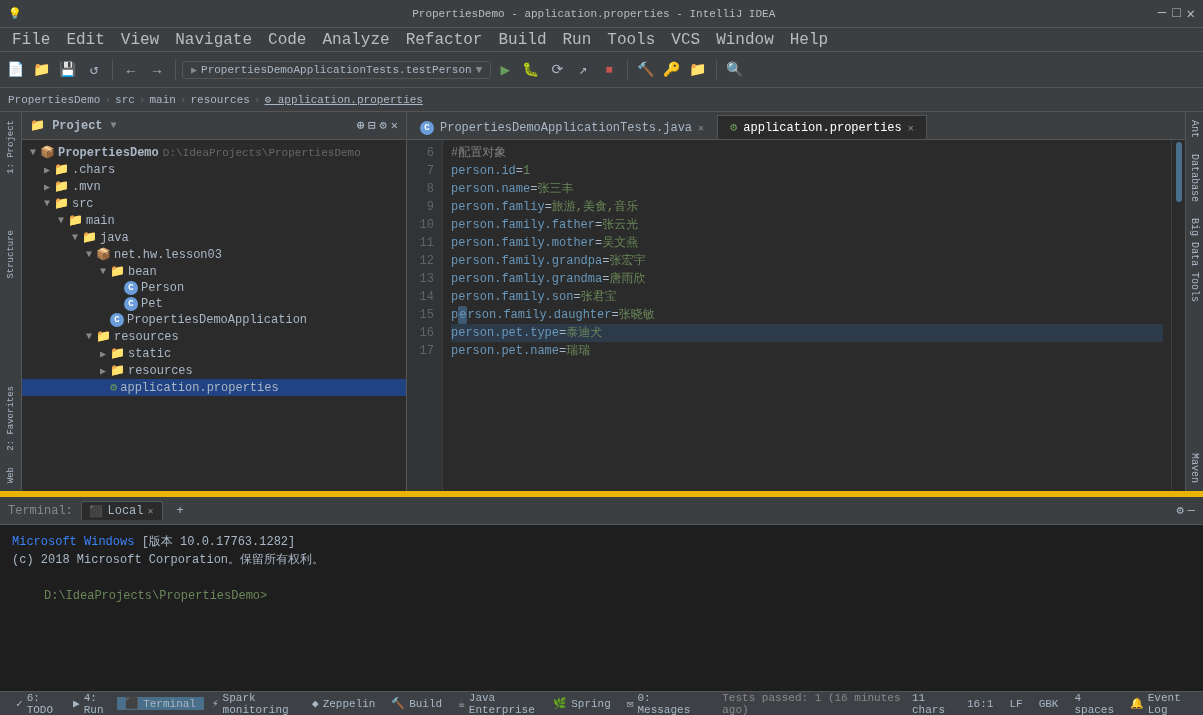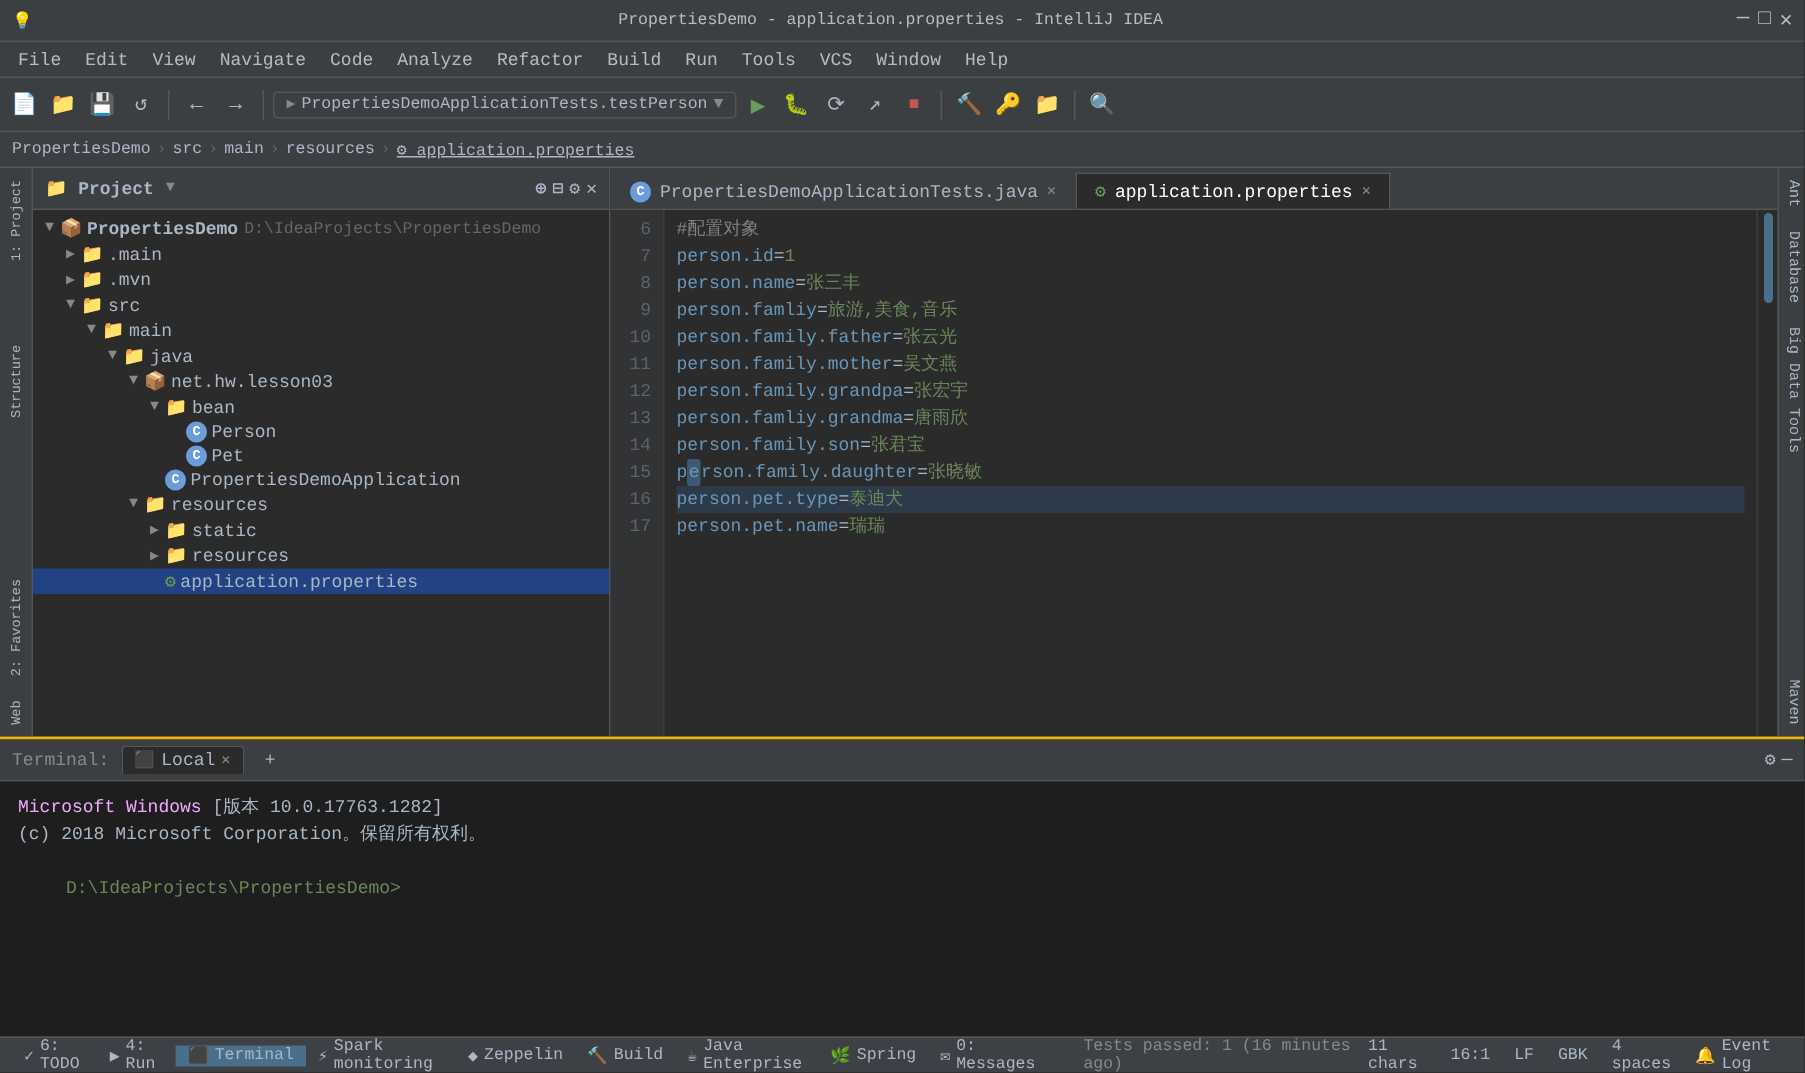--- a/index.html
+++ b/index.html
@@ -6,21 +6,21 @@
     body { font-family: 'Consolas', 'Courier New', monospace; font-size: 12px; background: #2b2b2b; color: #a9b7c6; height: 715px; width: 1203px; overflow: hidden; display: flex; flex-direction: column; }
 
     
     .title-bar { background: #3c3f41; height: 28px; display: flex; align-items: center; padding: 0 8px; font-size: 11px; color: #bbbbbb; border-bottom: 1px solid #555; flex-shrink: 0; }
     .title-bar-title { flex: 1; text-align: center; }
     .title-bar-controls { display: flex; gap: 6px; }
     .title-bar-controls span { font-size: 14px; cursor: pointer; }
 
     
     .menu-bar { background: #3c3f41; height: 24px; display: flex; align-items: center; padding: 0 4px; border-bottom: 1px solid #555; flex-shrink: 0; }
-    .menu-item { padding: 2px 8px; font-size: 12px; color: #bbbbbb; cursor: pointer; }
+    .menu-item { padding: 2px 8px; font-size: 16px; color: #bbbbbb; cursor: pointer; }
 
     
     .toolbar { background: #3c3f41; height: 36px; display: flex; align-items: center; padding: 0 4px; border-bottom: 1px solid #555; flex-shrink: 0; gap: 2px; }
     .toolbar-btn { width: 24px; height: 24px; display: flex; align-items: center; justify-content: center; cursor: pointer; border-radius: 3px; color: #a9b7c6; font-size: 14px; }
     .toolbar-separator { width: 1px; height: 20px; background: #555; margin: 0 4px; }
     .toolbar-run-config { background: #3c3f41; border: 1px solid #555; border-radius: 3px; padding: 2px 8px; color: #a9b7c6; font-size: 11px; min-width: 200px; display: flex; align-items: center; gap: 4px; cursor: pointer; }
 
     
     .breadcrumb { background: #3c3f41; height: 24px; display: flex; align-items: center; padding: 0 8px; font-size: 11px; color: #a9b7c6; border-bottom: 1px solid #555; flex-shrink: 0; gap: 4px; }
     .breadcrumb-sep { color: #666; }
@@ -61,21 +61,21 @@
     .code-line.highlighted { background: #2d3a4a; }
     .c-comment { color: #808080; }
     .c-val { color: #6a8759; }
     .c-eq { color: #a9b7c6; }
     .c-highlight-key { color: #6897bb; }
 
     
     .right-gutter { width: 14px; background: #2b2b2b; border-left: 1px solid #3c3f41; flex-shrink: 0; }
 
     
-    .bottom-panel { background: #2b2b2b; border-top: 2px solid #eab308; display: flex; flex-direction: column; flex-shrink: 0; }
+    .bottom-panel { background: #2b2b2b; border-top: 6px solid #eab308; display: flex; flex-direction: column; flex-shrink: 0; }
     .bottom-tabs { background: #3c3f41; height: 28px; display: flex; align-items: center; padding: 0 8px; border-bottom: 1px solid #555; gap: 4px; }
     .bottom-tab { padding: 2px 10px; font-size: 12px; color: #a9b7c6; cursor: pointer; display: flex; align-items: center; gap: 4px; border-radius: 3px 3px 0 0; }
     .bottom-tab-close { font-size: 10px; color: #888; cursor: pointer; }
     .terminal-content { background: #1e1e1e; flex: 1; padding: 8px 12px; font-family: 'Consolas', 'Courier New', monospace; font-size: 12px; color: #a9b7c6; overflow-y: auto; }
     .terminal-line { line-height: 18px; }
     .terminal-prompt { color: #6a8759; margin-left: 32px; }
     .cursor { background: #a9b7c6; color: #1e1e1e; }
 
     
     .status-bar { background: #3d4145; height: 24px; display: flex; align-items: center; padding: 0 8px; font-size: 11px; color: #a9b7c6; border-top: 1px solid #555; flex-shrink: 0; gap: 0; }
@@ -186,21 +186,21 @@
         <span class="tree-arrow">▼</span>
         <span class="tree-icon folder-icon">📦</span>
         <span class="tree-label project-root bold">PropertiesDemo</span>
         <span class="path-label">D:\IdeaProjects\PropertiesDemo</span>
       </div>
 
       <div class="tree-item">
         <span class="tree-indent" style="width:18px;"></span>
         <span class="tree-arrow">▶</span>
         <span class="tree-icon folder-icon">📁</span>
-        <span class="tree-label">.main</span>
+        <span class="tree-label">.chars</span>
       </div>
 
       <div class="tree-item">
         <span class="tree-indent" style="width:18px;"></span>
         <span class="tree-arrow">▶</span>
         <span class="tree-icon folder-icon">📁</span>
         <span class="tree-label">.mvn</span>
       </div>
 
       <div class="tree-item">
@@ -384,21 +384,21 @@
     <div class="bottom-tab">
       <span>+</span>
     </div>
     <div class="bottom-toolbar-right" style="margin-left:auto;">
       <span style="cursor:pointer;">⚙</span>
       <span style="cursor:pointer;">─</span>
     </div>
   </div>
   <div class="terminal-content">
     <div class="terminal-line">
-      <span style="color:#f0abfc;">Microsoft Windows </span><span style="color:#a9b7c6;">[版本 10.0.17763.1282]</span>
+      <span style="color:#3b82f6;">Microsoft Windows </span><span style="color:#a9b7c6;">[版本 10.0.17763.1282]</span>
     </div>
     <div class="terminal-line">
       <span style="color:#a9b7c6;">(c) 2018 Microsoft Corporation。保留所有权利。</span>
     </div>
     <div class="terminal-line">&nbsp;</div>
     <div class="terminal-line">
       <span class="terminal-prompt">D:\IdeaProjects\PropertiesDemo&gt;</span><span class="cursor"> </span>
     </div>
   </div>
 </div>

